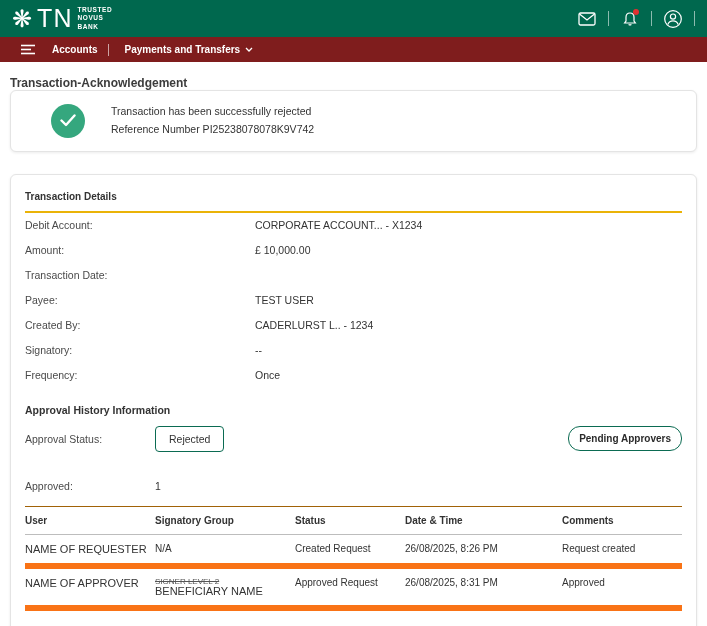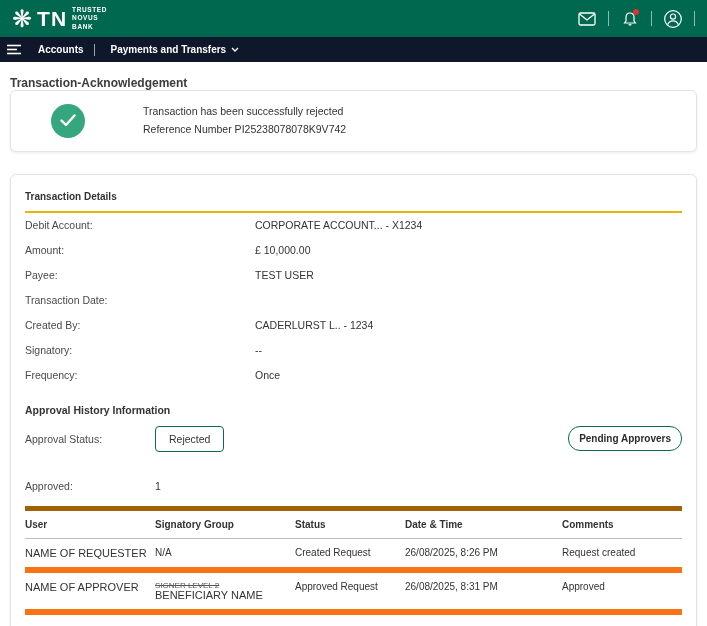--- a/index.html
+++ b/index.html
@@ -2,58 +2,58 @@
 <html><head>
 <meta charset="utf-8">
 <style>
   * { margin:0; padding:0; box-sizing:border-box; }
   html,body { width:707px; height:626px; background:#fff; font-family:"Liberation Sans", sans-serif; color:#333; }
 
   
   .topbar { height:37px; background:#00684e; display:flex; align-items:center; padding:0 12px; }
   .logo { display:flex; align-items:center; gap:5px; color:#fff; }
   .logo-star { font-size:24px; line-height:1; color:#fff; }
-  .logo-tn { font-size:21px; font-weight:bold; letter-spacing:1px; }
+  .logo-tn { font-size:25px; font-weight:normal; letter-spacing:1px; }
   .logo-small { font-size:6.5px; line-height:1.25; letter-spacing:0.6px; font-weight:bold; }
   .top-icons { margin-left:auto; display:flex; align-items:center; gap:10px; }
   .tsep { width:1px; height:15px; background:rgba(255,255,255,0.55); }
   .icon-btn { position:relative; display:flex; align-items:center; justify-content:center; width:22px; height:22px; cursor:pointer; }
   .bell-dot { position:absolute; top:1px; right:2px; width:6px; height:6px; border-radius:50%; background:#e03131; }
 
   
-  .navbar { height:25px; background:#0f172a; display:flex; align-items:center; padding:0 6px; gap:16px; color:#fff; }
+  .navbar { height:25px; background:#7f1d1d; display:flex; align-items:center; padding:0 20px; gap:16px; color:#fff; }
   .nav-item { display:flex; align-items:center; gap:5px; font-size:10px; font-weight:bold; cursor:pointer; }
   .nav-sep { width:1px; height:12px; background:rgba(255,255,255,0.6); margin-left:-6px; }
 
   
   .main { padding:14px 10px 0; }
   .page-title { font-size:12px; font-weight:bold; color:#3c3c3c; }
 
   .card { background:#fff; border:1px solid #e4e4e4; border-radius:6px; box-shadow:0 1px 3px rgba(0,0,0,0.08); }
 
   .alert-card { display:flex; align-items:center; gap:26px; padding:12px 16px 12px 40px; margin-bottom:22px; }
   .check-circle { width:34px; height:34px; min-width:34px; border-radius:50%; background:#35a77e; display:flex; align-items:center; justify-content:center; }
-  .alert-text { font-size:10.5px; line-height:1.7; color:#333;margin-left:32px; }
+  .alert-text { font-size:10.5px; line-height:1.7; color:#333; }
 
   .details-card { padding:12px 14px 16px; margin-bottom:12px; }
   .section-title { font-size:10px; font-weight:bold; color:#333; padding:4px 0 9px; border-bottom:2px solid #eab308; }
   .detail-row { display:flex; align-items:center; padding:6.5px 0; font-size:10.5px; }
   .detail-label { width:230px; color:#4a4a4a; }
   .detail-value { color:#333; }
 
   .approval-title { font-size:10.5px; font-weight:bold; color:#333; padding:16px 0 10px; }
   .status-row { display:flex; align-items:center; margin-bottom:24px; }
   .status-label { width:130px; font-size:10.5px; color:#4a4a4a; }
   .pill-btn { display:inline-block; background:#fff; border:1px solid #0b6b52; border-radius:4px; padding:6px 13px; font-size:10.5px; color:#333; cursor:pointer; }
   .right-btn { margin-left:auto; }
   .small-btn { background:#fff; border:1px solid #0b6b52; border-radius:12px; padding:6px 10px; font-size:10px; font-weight:bold; color:#2b2b2b; cursor:pointer; font-family:"Liberation Sans", sans-serif; }
   .approved-row { display:flex; align-items:center; font-size:10.5px; padding:4px 0 14px; }
 
   .tbl { width:100%; }
-  .tbl-head { display:flex; border-top:5px solid #a16207; border-bottom:1px solid #bdbdbd; padding:8px 0; font-size:10px; font-weight:bold; color:#333; }
+  .tbl-head { display:flex; border-top:1px solid #a16207; border-bottom:1px solid #bdbdbd; padding:8px 0; font-size:10px; font-weight:bold; color:#333; }
   .tbl-row { display:flex; border-bottom:6px solid #f97316; padding:8px 0; }
   .c1 { width:130px; padding-right:6px; }
   .c2 { width:140px; padding-right:6px; }
   .c3 { width:110px; padding-right:6px; }
   .c4 { width:157px; padding-right:6px; }
   .c5 { flex:1; }
   .cell-lg { font-size:11px; color:#333; }
   .cell-sm { font-size:10px; color:#333; }
   .struck { display:block; font-size:8px; color:#555; text-decoration:line-through; height:8px; overflow:hidden; }
 
@@ -137,26 +137,26 @@
 
     <div class="detail-row">
       <span class="detail-label">Debit Account:</span>
       <span class="detail-value">CORPORATE ACCOUNT... - X1234</span>
     </div>
     <div class="detail-row">
       <span class="detail-label">Amount:</span>
       <span class="detail-value">£ 10,000.00</span>
     </div>
     <div class="detail-row">
+      <span class="detail-label">Transaction Date:</span>
+      <span class="detail-value"></span>
+    </div>
+    <div class="detail-row">
       <span class="detail-label">Payee:</span>
       <span class="detail-value">TEST USER</span>
-    </div>
-    <div class="detail-row">
-      <span class="detail-label">Transaction Date:</span>
-      <span class="detail-value"></span>
     </div>
     <div class="detail-row">
       <span class="detail-label">Created By:</span>
       <span class="detail-value">CADERLURST L.. - 1234</span>
     </div>
     <div class="detail-row">
       <span class="detail-label">Signatory:</span>
       <span class="detail-value">--</span>
     </div>
     <div class="detail-row">

